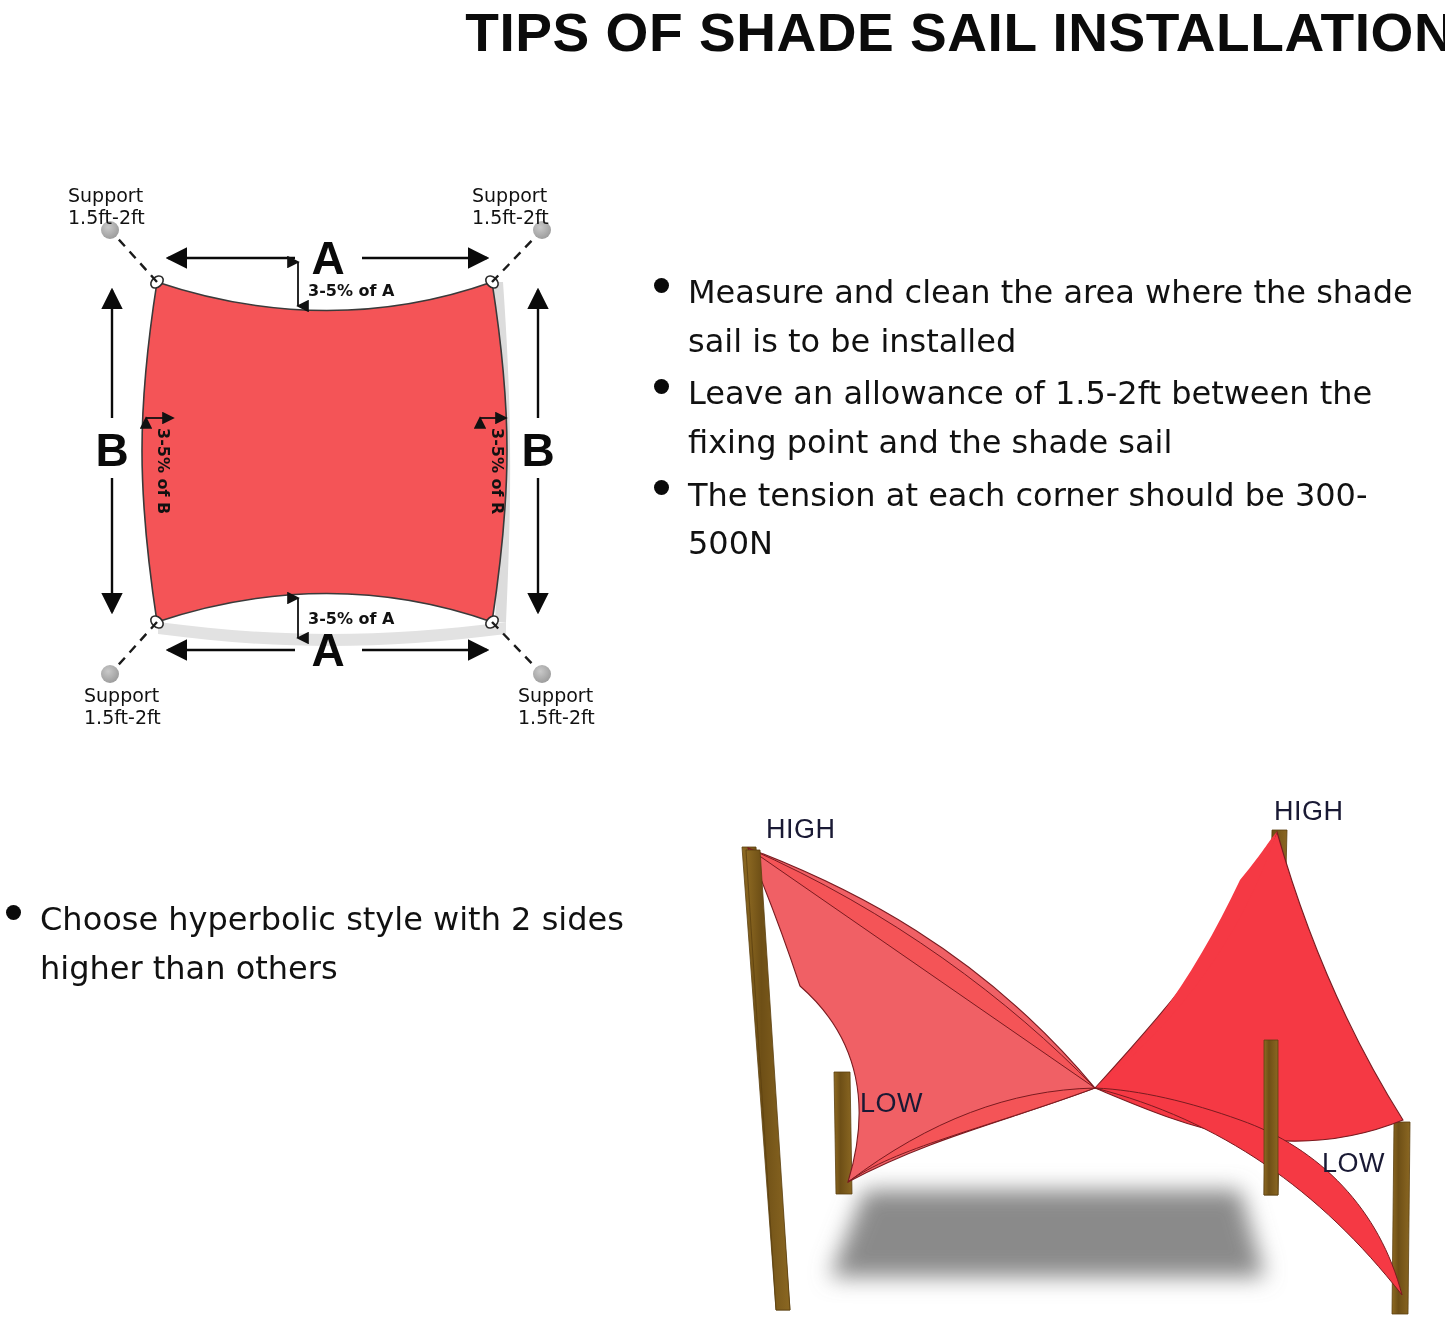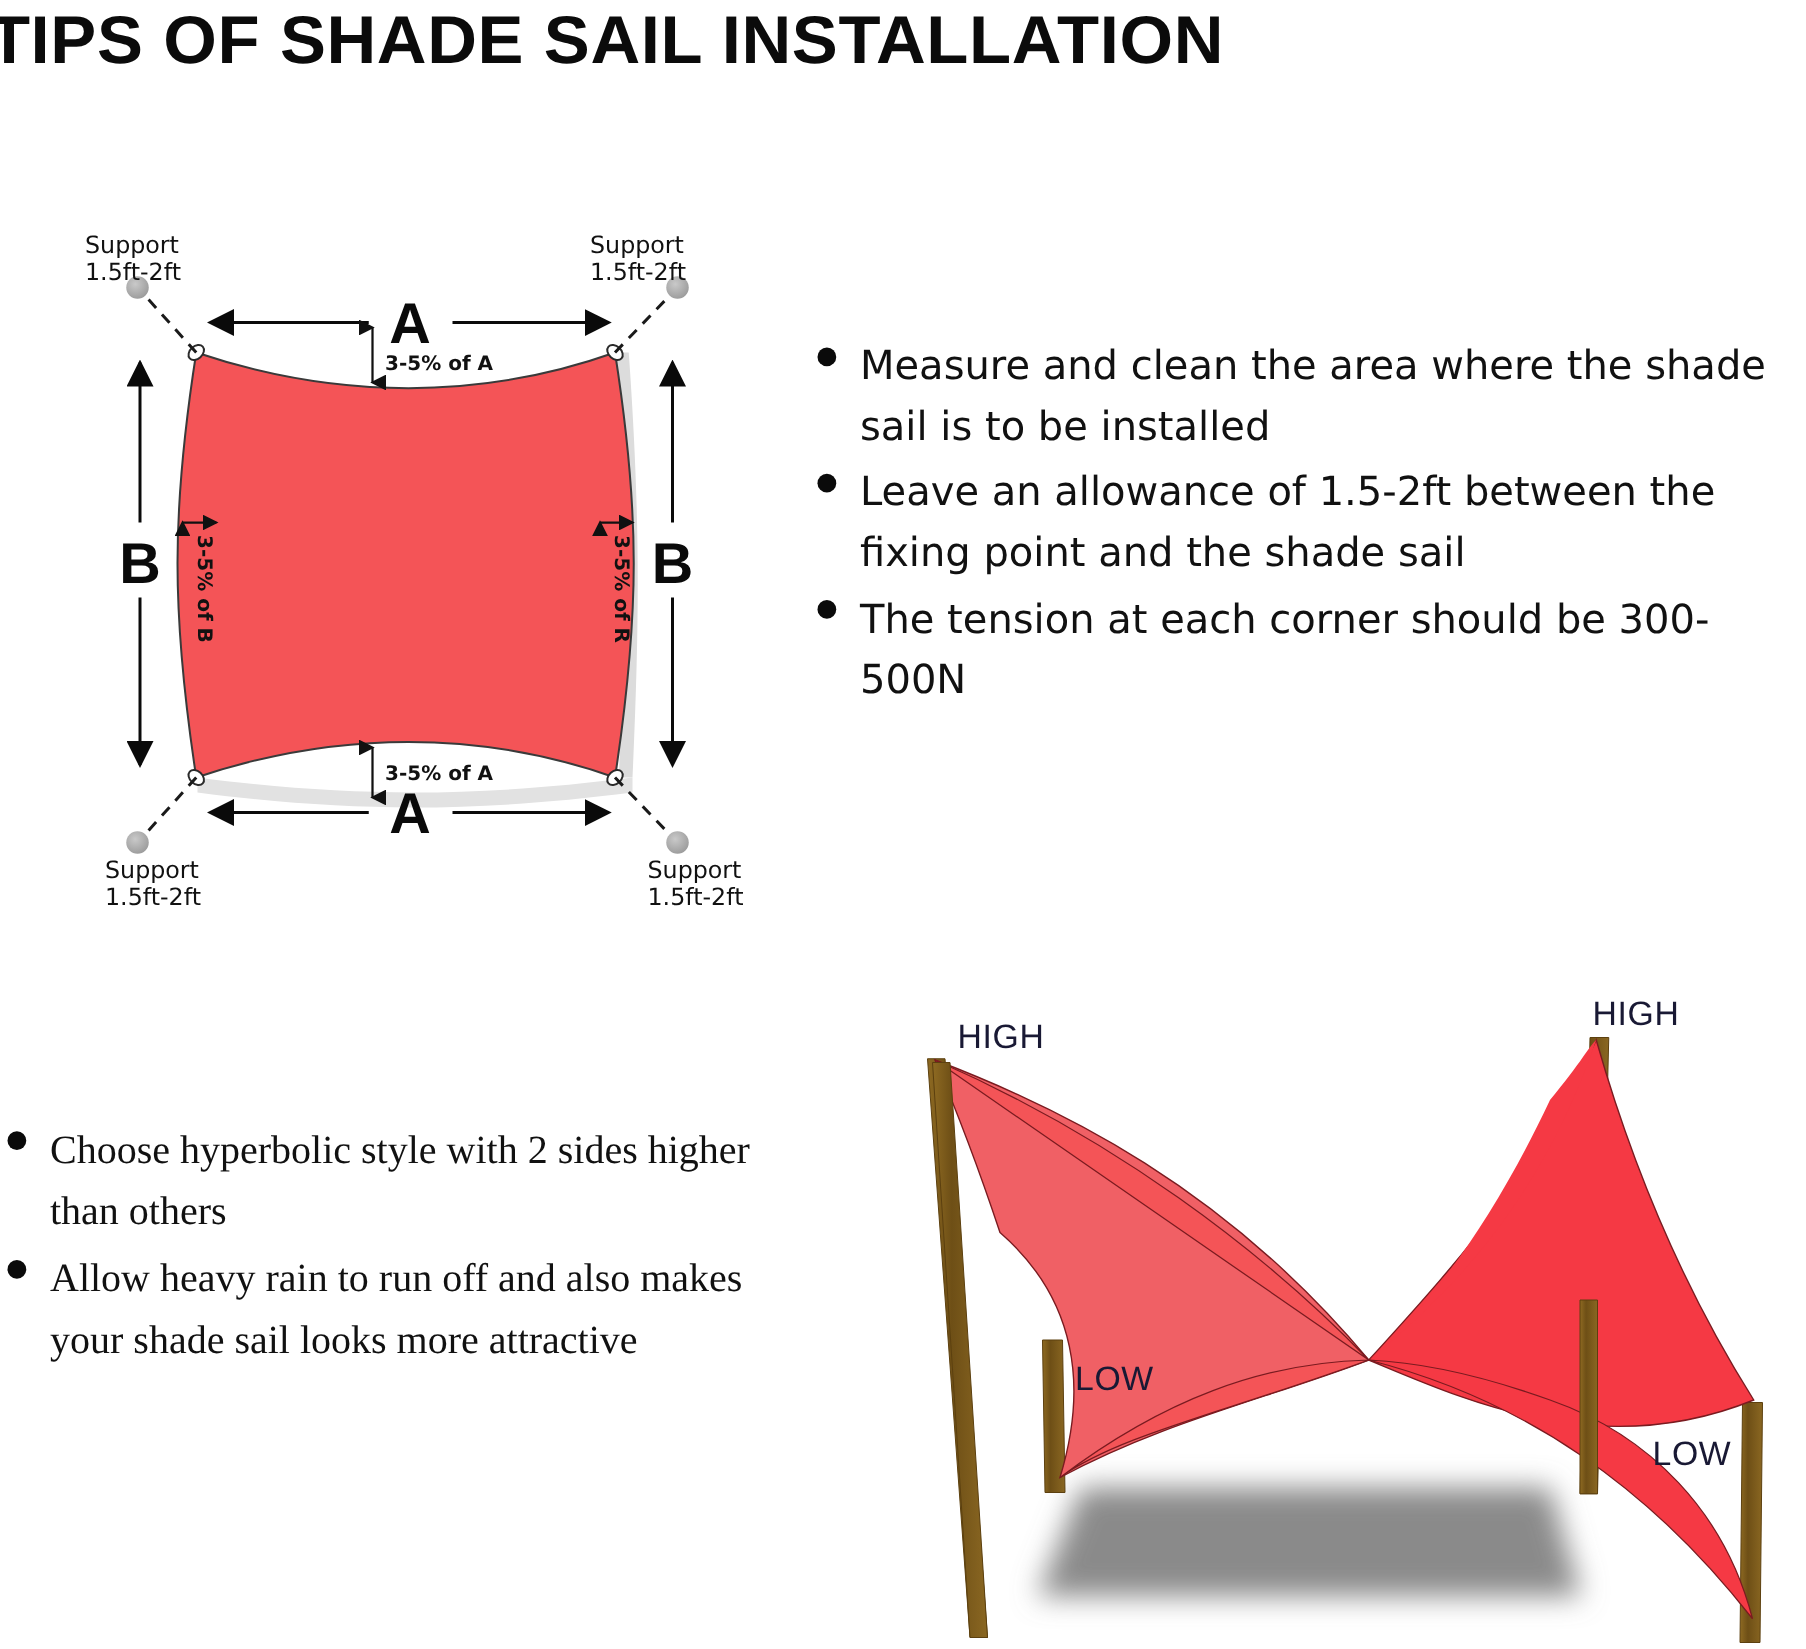--- a/index.html
+++ b/index.html
@@ -18,21 +18,21 @@
 
   
   #title-bar {
     position: absolute;
     left: 0;
     top: 0;
     width: 1445px;
     height: 64px;
     display: flex;
     align-items: center;
-    justify-content: flex-start;
+    justify-content: flex-end;
   }
   #page-title {
     font-family: "Liberation Sans", sans-serif;
     font-weight: 700;
     font-size: 54px;
     letter-spacing: 0.5px;
     line-height: 1;
     color: #0b0b0b;
     white-space: nowrap;
     transform: scaleX(1.02);
@@ -104,21 +104,20 @@
   }
 
   #tips-list-bottom {
     left: 0px;
     top: 895px;
     width: 630px;
   }
   #tips-list-bottom li .txt {
     font-size: 32px;
     line-height: 1.52;
-    font-family: Liberation Serif, serif;
   }
   #tips-list-bottom li {
     margin-bottom: 6px;
   }
 
   
   #hyper-diagram {
     position: absolute;
     left: 680px;
     top: 790px;
@@ -243,24 +242,20 @@
     <span class="dot"></span>
     <span class="txt">The tension at each corner should be 300-500N</span>
   </li>
 </ul>
 
 <ul class="bullet-list" id="tips-list-bottom">
   <li>
     <span class="dot"></span>
     <span class="txt">Choose hyperbolic style with 2 sides higher than others</span>
   </li>
-  <li>
-    <span class="dot"></span>
-    <span class="txt">Allow heavy rain to run off and also makes your shade sail looks more attractive</span>
-  </li>
 </ul>
 
 <div id="hyper-diagram">
   <svg width="785" height="529" viewBox="0 0 785 529" xmlns="http://www.w3.org/2000/svg">
     <defs>
       <linearGradient id="poleGrad" x1="0" y1="0" x2="1" y2="0">
         <stop offset="0%" stop-color="#8E6A22"></stop>
         <stop offset="35%" stop-color="#6E4F16"></stop>
         <stop offset="100%" stop-color="#8A6722"></stop>
       </linearGradient>

